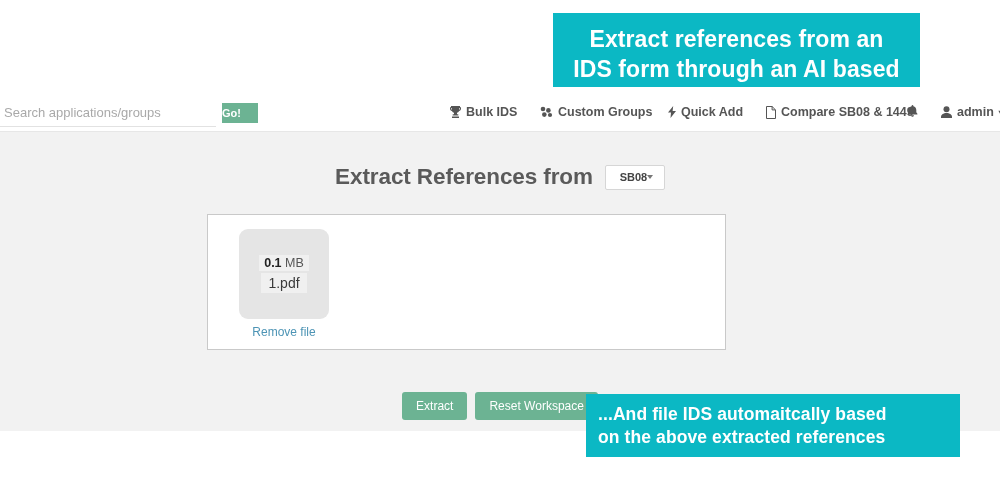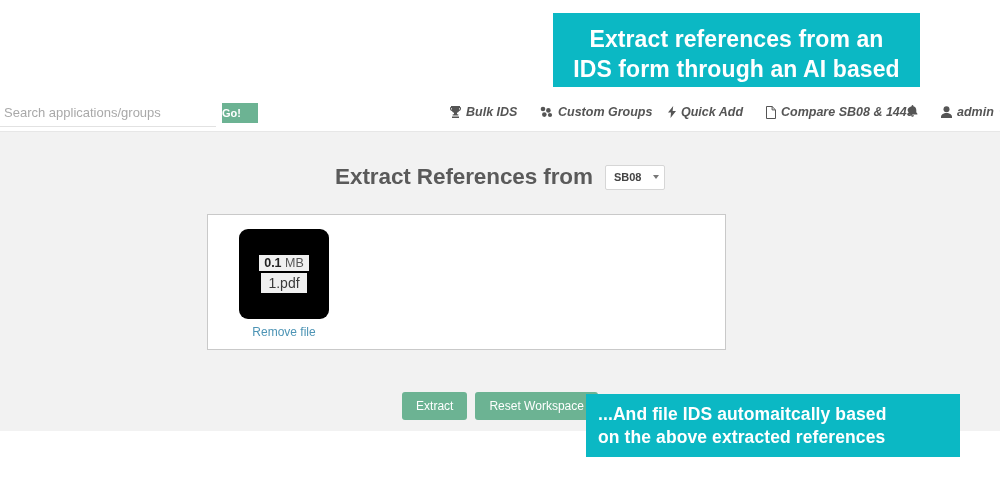--- a/index.html
+++ b/index.html
@@ -61,21 +61,20 @@
     cursor: pointer;
     padding: 0;
   }
 
   .navlink {
     position: absolute; top: 105px;
     display: flex; align-items: center; gap: 5px;
     font-size: 12.5px; font-weight: bold; color: #555555;
     white-space: nowrap; cursor: pointer;
     text-decoration: none;
-    font-style: italic;
   }
   .navlink .ico { display: inline-flex; align-items: center; }
   .navlink svg { display: block; }
   #nav-bulk     { left: 450px; }
   #nav-groups   { left: 539px; }
   #nav-quick    { left: 668px; }
   #nav-compare  { left: 766px; }
   #nav-bell     { left: 907px; }
   #nav-admin    { left: 941px; }
 
@@ -90,41 +89,41 @@
     display: flex; align-items: center; justify-content: center; gap: 12px;
   }
   #page-title {
     font-size: 22.5px; font-weight: bold; color: #5a5a5a;
     letter-spacing: -.1px;
   }
   #app-select {
     width: 60px; height: 25px;
     background: #ffffff;
     border: 1px solid #d6d6d6; border-radius: 2px;
-    display: flex; align-items: center; justify-content: space-between;
+    display: flex; align-items: center; justify-content: center;
     padding: 0 5px 0 8px;
     cursor: pointer;
   }
   #app-select-value { font-size: 11px; font-weight: bold; color: #444; }
   #app-select .caret {
     width: 0; height: 0;
     border-left: 3.5px solid transparent;
     border-right: 3.5px solid transparent;
     border-top: 4px solid #777;
   }
 
   
   #dropzone {
     position: absolute; left: 207px; top: 82px; width: 519px; height: 136px;
     background: #ffffff;
     border: 1px solid #c9c9c9;
   }
   #file-card {
     position: absolute; left: 31px; top: 14px; width: 90px; height: 90px;
-    background: #000000;
+    background: #e5e5e5;
     border-radius: 9px;
     display: flex; flex-direction: column; align-items: center; justify-content: center;
     gap: 2px;
     cursor: pointer;
   }
   #file-size {
     background: #f0f0f0;
     font-size: 12.5px; color: #444;
     padding: 1px 5px;
   }

